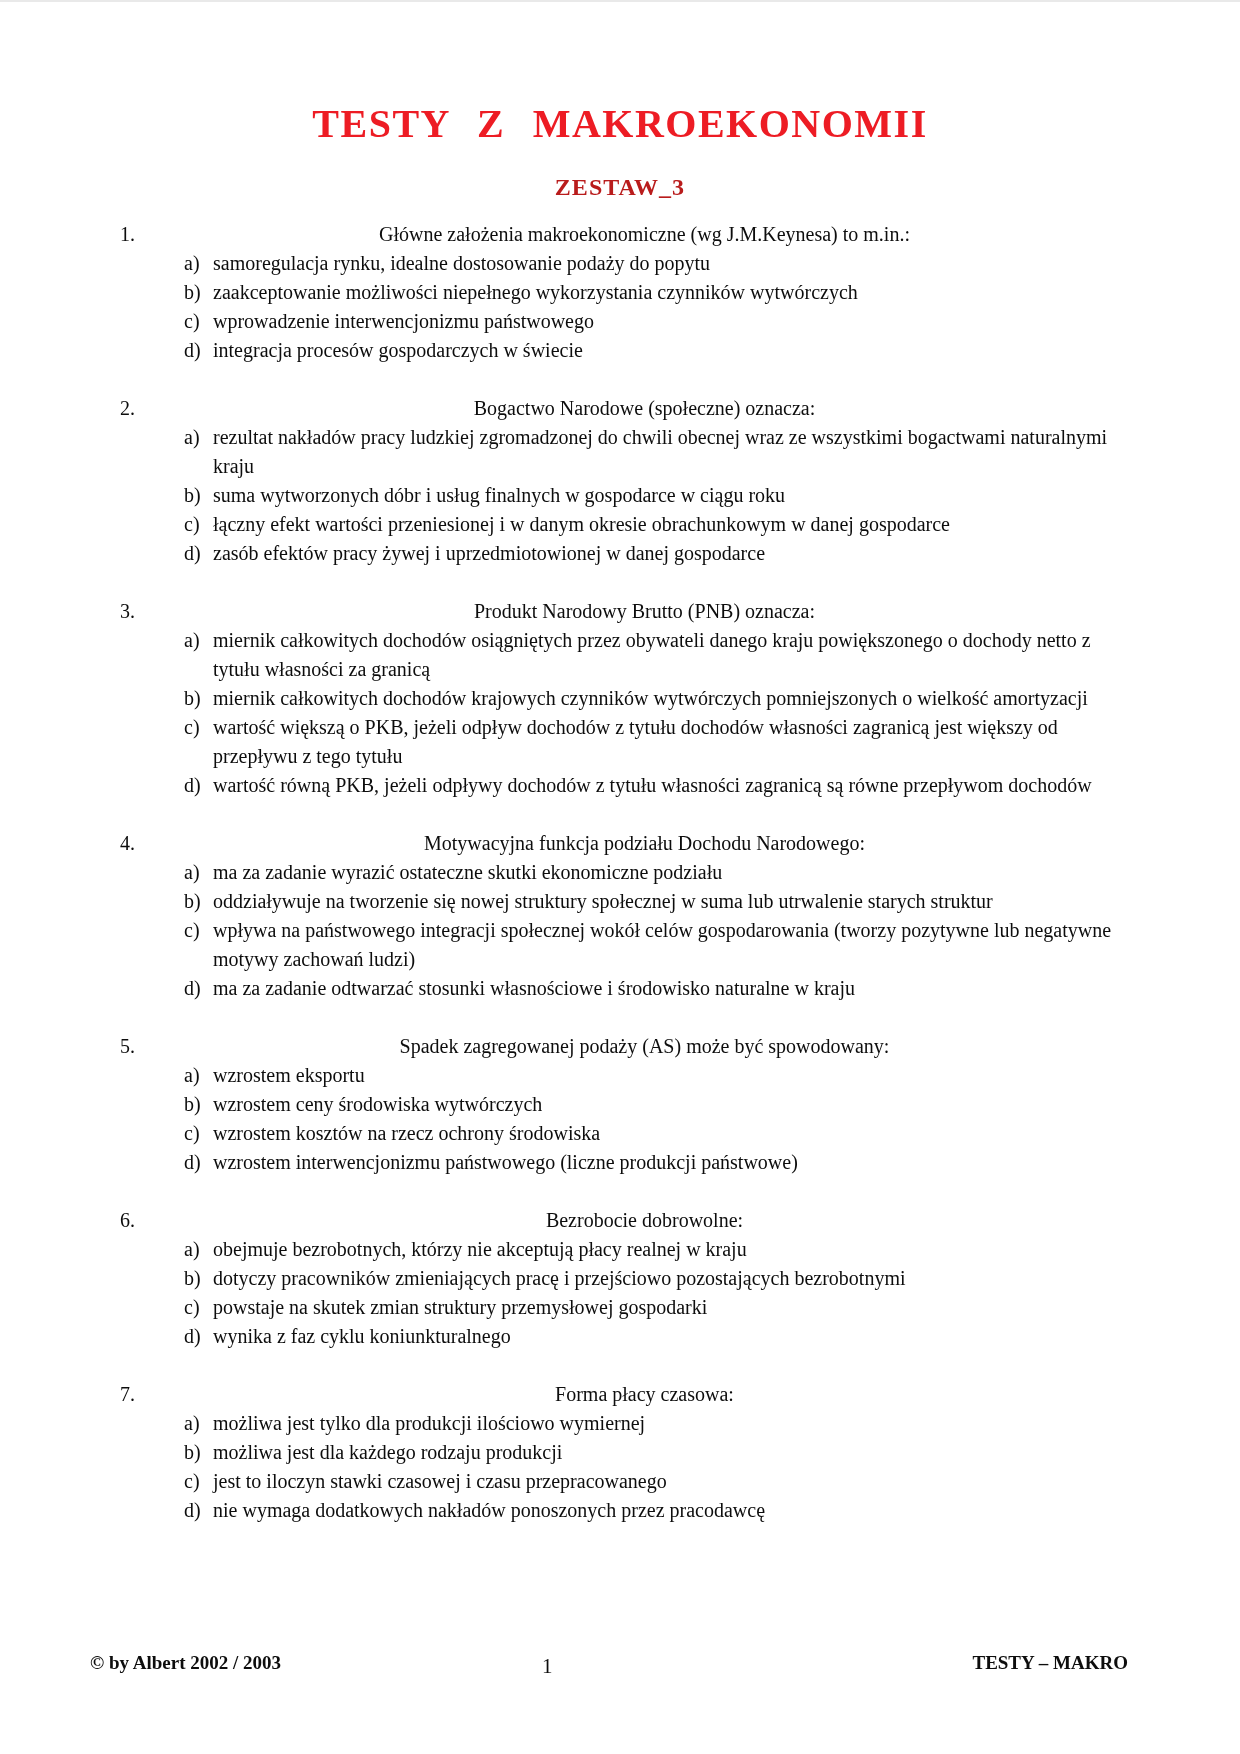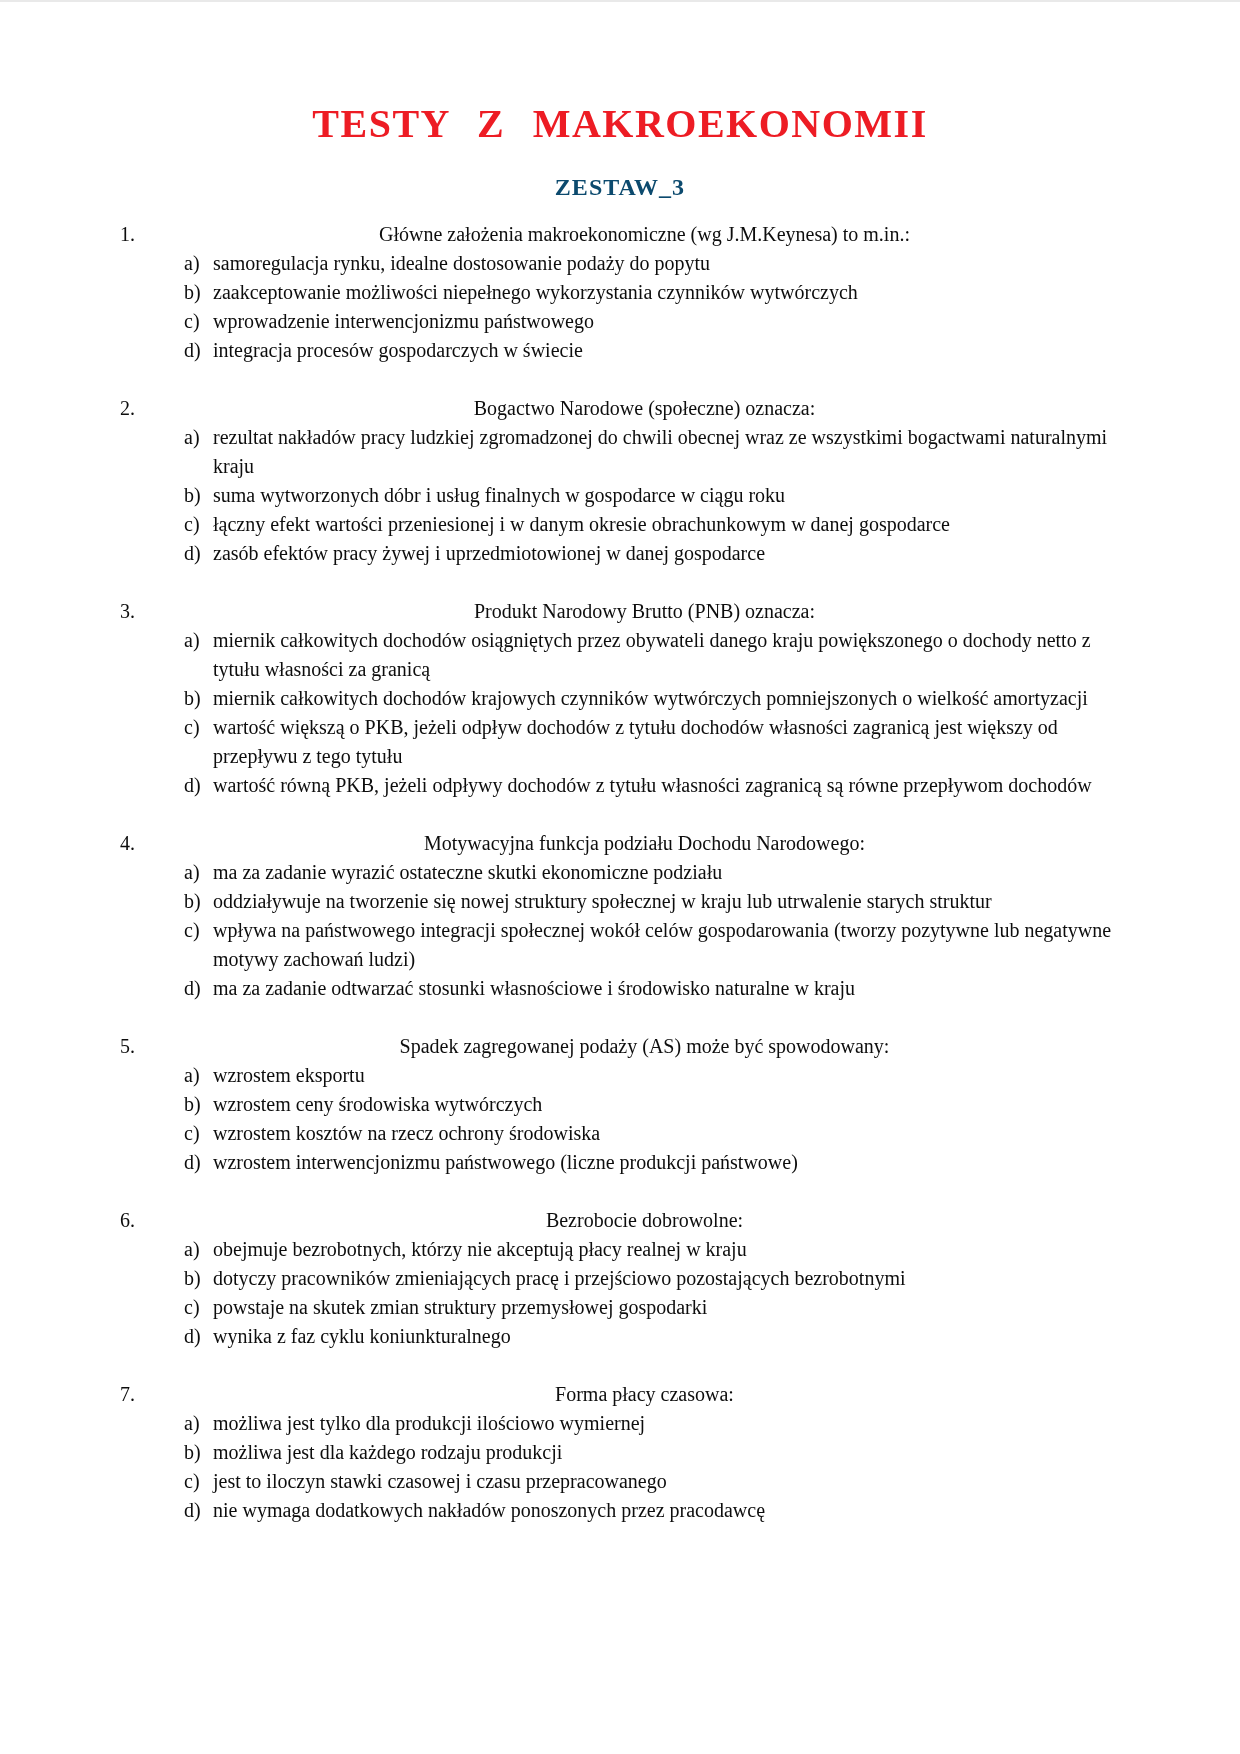--- a/index.html
+++ b/index.html
@@ -64,21 +64,21 @@
   .footer-page  { position: absolute; left: 452px; top: 2px; font-size: 21px; font-weight: normal; }
   .footer-right { position: absolute; right: 0; top: 0; font-weight: bold; }
 </style>
 </head>
 <body>
 
 <div class="page" style="color: rgb(13, 13, 13);">
 
   <h1 class="doc-title" style="color: rgb(237, 28, 36);">TESTY Z MAKROEKONOMII</h1>
 
-  <h2 class="doc-subtitle" style="color: #0c4a6e;">ZESTAW_3</h2>
+  <h2 class="doc-subtitle" style="color: #b91c1c;">ZESTAW_3</h2>
 
   <div class="content" id="questions">
       <div class="question">
         <div class="q-row">
           <span class="q-num">1.</span>
           <span class="q-text">Główne założenia makroekonomiczne (wg J.M.Keynesa) to m.in.:</span>
         </div>
         <div class="option">
           <span class="opt-letter">a)</span>
           <span class="opt-text">samoregulacja rynku, idealne dostosowanie podaży do popytu</span>
@@ -144,21 +144,21 @@
         <div class="q-row">
           <span class="q-num">4.</span>
           <span class="q-text">Motywacyjna funkcja podziału Dochodu Narodowego:</span>
         </div>
         <div class="option">
           <span class="opt-letter">a)</span>
           <span class="opt-text">ma za zadanie wyrazić ostateczne skutki ekonomiczne podziału</span>
         </div>
         <div class="option">
           <span class="opt-letter">b)</span>
-          <span class="opt-text">oddziaływuje na tworzenie się nowej struktury społecznej w kraju lub utrwalenie starych struktur</span>
+          <span class="opt-text">oddziaływuje na tworzenie się nowej struktury społecznej w suma lub utrwalenie starych struktur</span>
         </div>
         <div class="option">
           <span class="opt-letter">c)</span>
           <span class="opt-text">wpływa na państwowego integracji społecznej wokół celów gospodarowania (tworzy pozytywne lub negatywne motywy zachowań ludzi)</span>
         </div>
         <div class="option">
           <span class="opt-letter">d)</span>
           <span class="opt-text">ma za zadanie odtwarzać stosunki własnościowe i środowisko naturalne w kraju</span>
         </div>
       </div>
@@ -223,14 +223,19 @@
           <span class="opt-letter">c)</span>
           <span class="opt-text">jest to iloczyn stawki czasowej i czasu przepracowanego</span>
         </div>
         <div class="option">
           <span class="opt-letter">d)</span>
           <span class="opt-text">nie wymaga dodatkowych nakładów ponoszonych przez pracodawcę</span>
         </div>
       </div>
     </div>
 
+  <div class="footer">
+    <span class="footer-left">© by Albert 2002 / 2003</span>
+    <span class="footer-page">1</span>
+    <span class="footer-right">TESTY – MAKRO</span>
+  </div>
 
 </div>
 
 </body></html>

